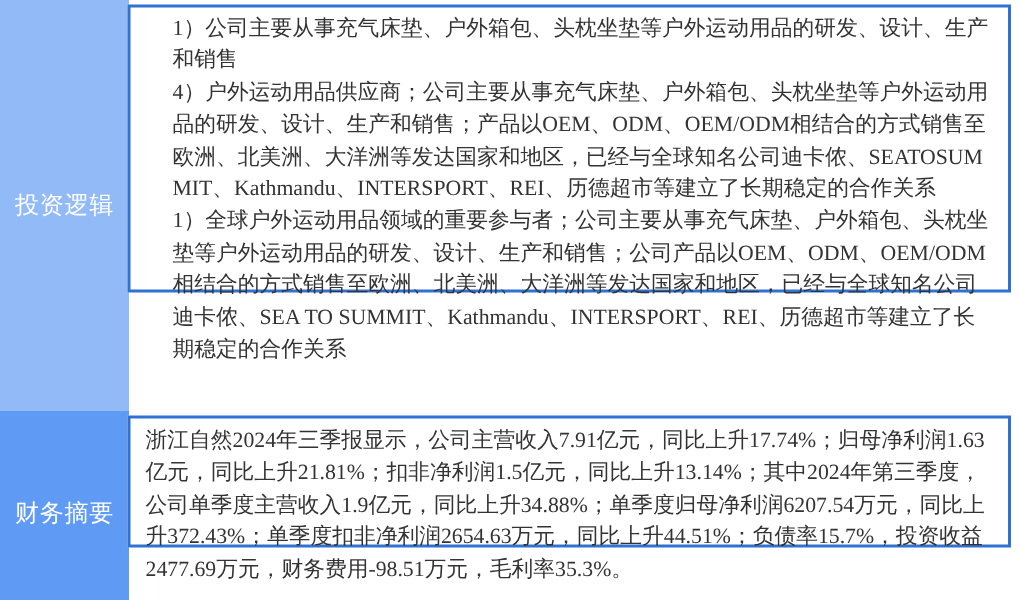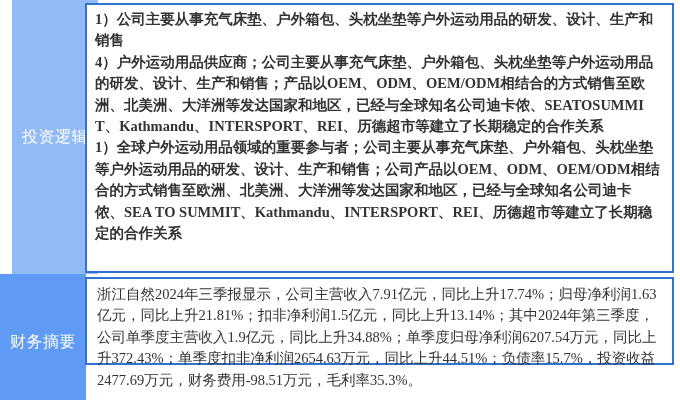--- a/index.html
+++ b/index.html
@@ -21,21 +21,20 @@
     left: 0;
     width: 86px;
     display: flex;
     align-items: center;
     justify-content: center;
   }
   .label-cell--logic {
     top: 0;
     height: 274px;
     background: #92baf7;
-    margin-left: 12px;
   }
   .label-cell--finance {
     top: 274px;
     height: 136px;
     background: #5f9bf4;
   }
   .label-text {
     color: #ffffff;
     font-size: 16px;
     letter-spacing: 0.5px;
@@ -50,23 +49,22 @@
     background: #ffffff;
     border: 2px solid #2f72d2;
     color: #333333;
     font-size: 14.5px;
     line-height: 21.4px;
     word-break: break-all;
     text-align: left;
   }
   .content-box--logic {
     top: 3px;
-    height: 270px;
-    padding: 4px 12px 0 8px;
-    font-weight: bold;
+    height: 192px;
+    padding: 4px 12px 0 28px;
   }
   .content-box--finance {
     top: 277px;
     height: 88px;
     padding: 5px 12px 0 10px;
   }
   .content-box p {
     margin: 0;
     padding: 0;
   }

